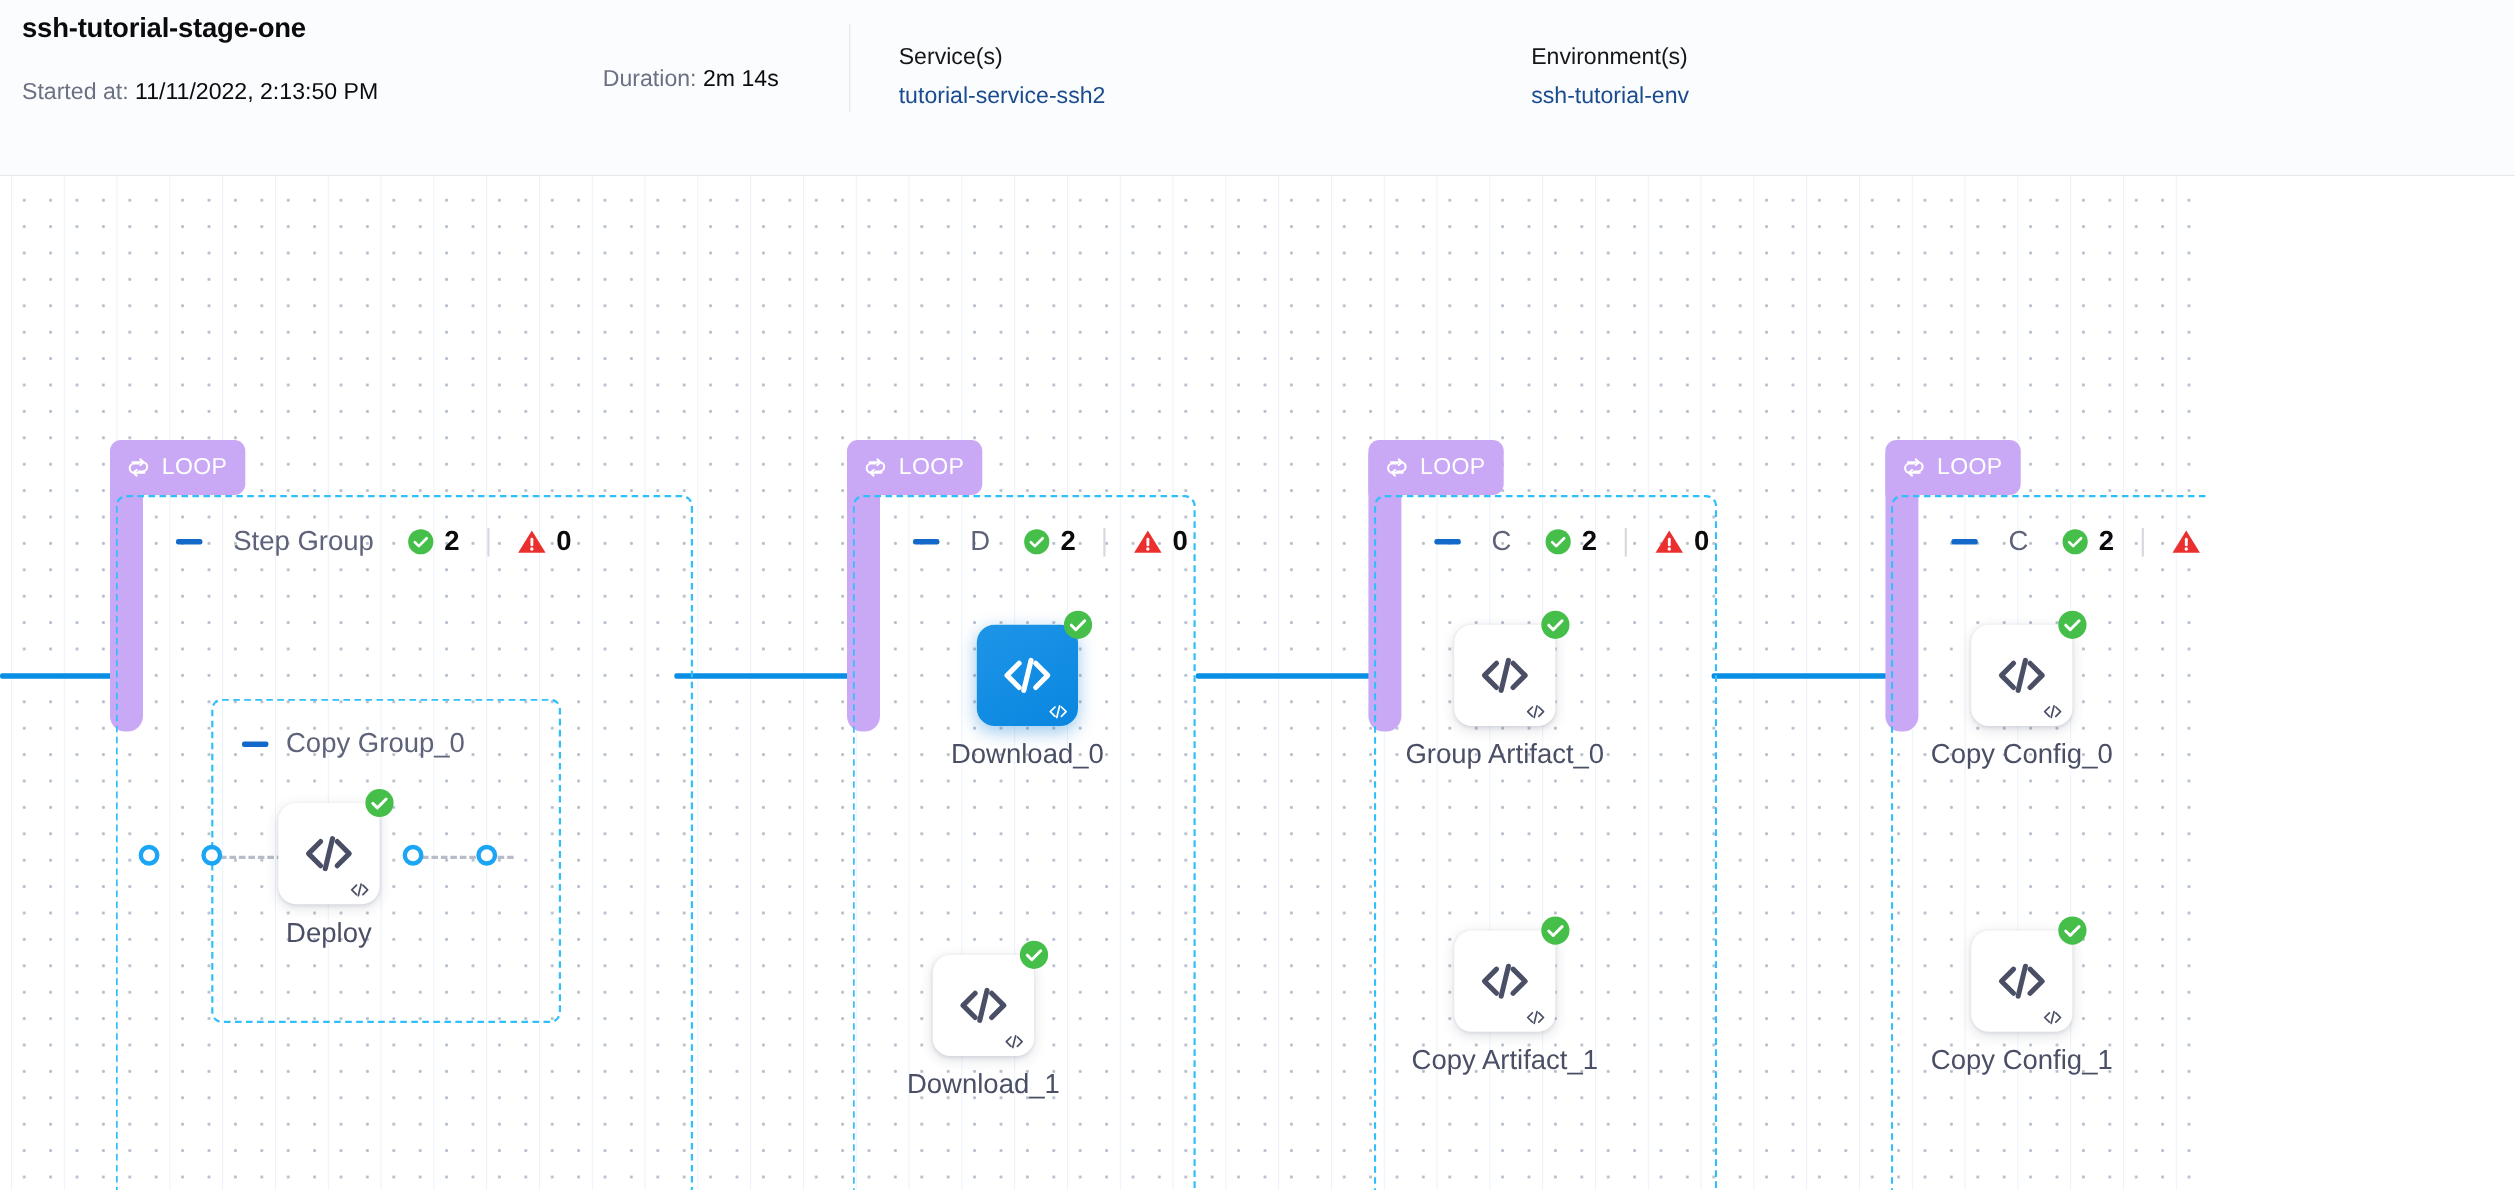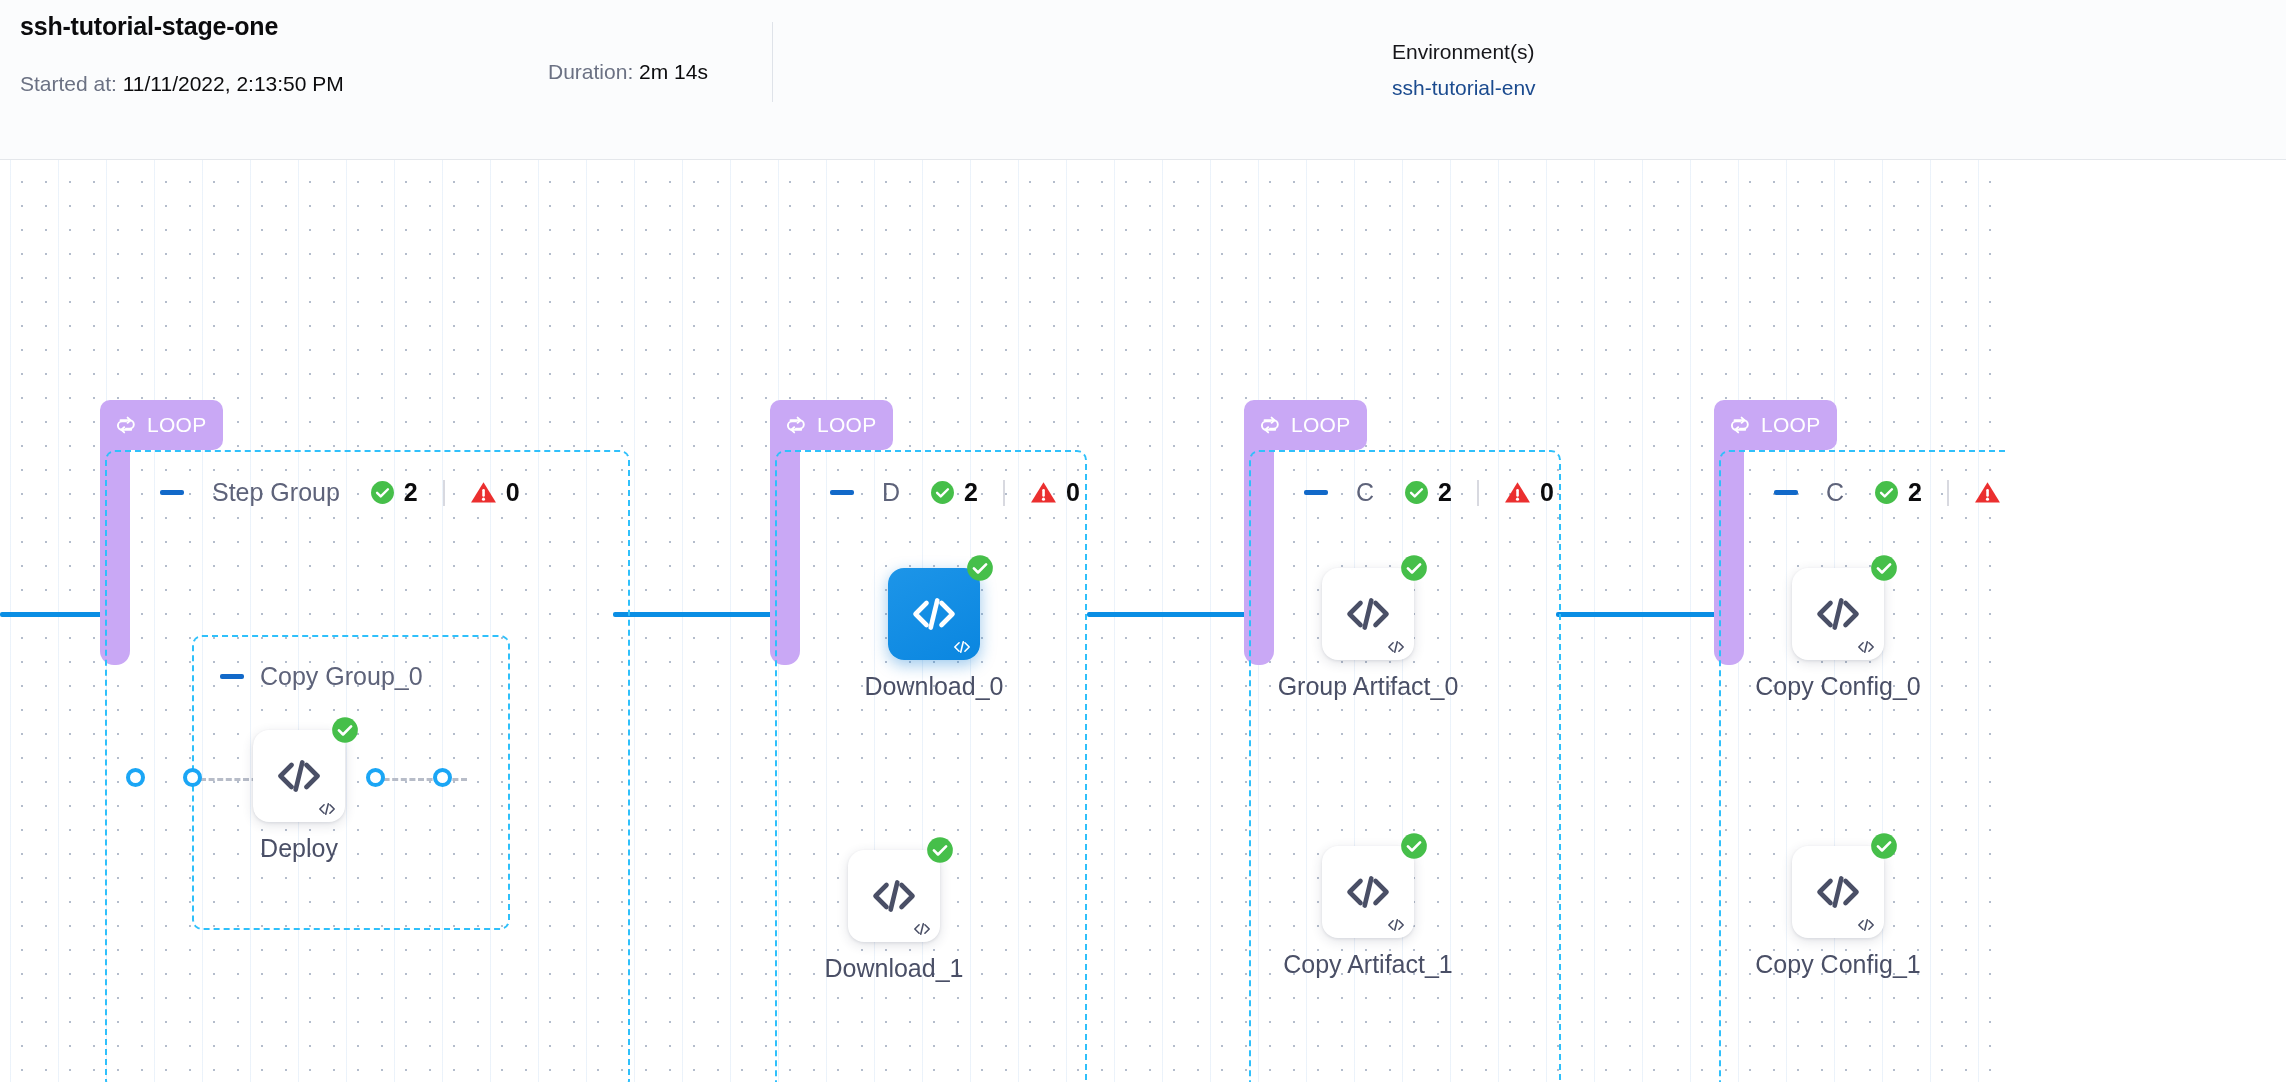--- a/index.html
+++ b/index.html
@@ -290,20 +290,24 @@
     <span class="val">11/11/2022, 2:13:50 PM</span>
   </div>
 
   <div class="hdr-duration">
     <span class="lbl">Duration:</span>
     <span class="val">2m 14s</span>
   </div>
 
   <div class="hdr-divider"></div>
 
+  <div class="hdr-col service">
+    <div class="ttl">Service(s)</div>
+    <div class="lnk">tutorial-service-ssh2</div>
+  </div>
 
   <div class="hdr-col env">
     <div class="ttl">Environment(s)</div>
     <div class="lnk">ssh-tutorial-env</div>
   </div>
 </div>
 
 <div class="canvas">
 
   <svg width="0" height="0" style="position:absolute" aria-hidden="true">
@@ -437,21 +441,21 @@
         <svg class="corner-glyph">
             <use href="#sym-code-sm"></use>
           </svg>
         <svg class="node-status">
             <use href="#sym-check"></use>
           </svg>
       </div>
       <div class="node-label">Download_0</div>
     </div>
 
-    <div class="node" style="left:78px; top:450px;">
+    <div class="node" style="left:78px; top:468px;">
       <div class="node-card" style="color:#4a4f66;">
         <svg class="code-glyph">
             <use href="#sym-code"></use>
           </svg>
         <svg class="corner-glyph">
             <use href="#sym-code-sm"></use>
           </svg>
         <svg class="node-status">
             <use href="#sym-check"></use>
           </svg>

